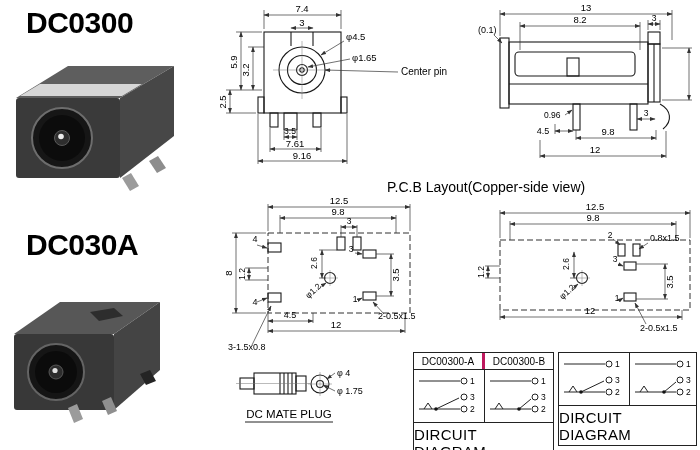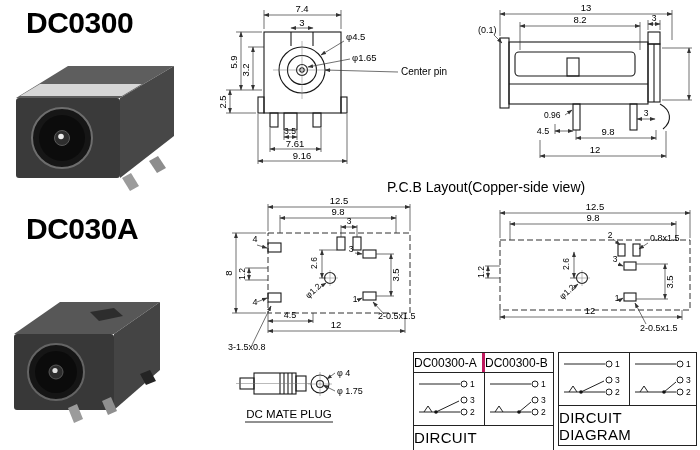--- a/index.html
+++ b/index.html
@@ -15,21 +15,21 @@
   .outl rect,.outl circle,.outl line,.outl path,.outl polyline{fill:none;stroke:#1a1a1a;stroke-width:1.1}
   .dim line{stroke:#333;stroke-width:.7;fill:none}
   .ar2{marker-start:url(#ar);marker-end:url(#ar)}
   .ar1{marker-end:url(#ar)}
   .dash{fill:none;stroke:#1a1a1a;stroke-width:.9;stroke-dasharray:6 3}
   .cl{stroke:#777;stroke-width:.5;fill:none}
   .thin line,.thin polyline{stroke:#222;stroke-width:1;fill:none}
   .pin{fill:#fff;stroke:#222;stroke-width:1}
   .ctable{position:absolute;border:1.2px solid #222;background:#fff}
   .ct-row{display:flex;border-bottom:1px solid #222}
-  .ct-cell{flex:1;font-size:12px;padding:2.5px 0;white-space:nowrap}
+  .ct-cell{flex:1;text-align:center;font-size:10px;padding:2.5px 0;white-space:nowrap}
   .ct-cell+.ct-cell{border-left:3px solid #be185d}
   .ct-body{display:flex;border-bottom:1px solid #222}
   .ct-bcell{flex:1;height:52px}
   .ct-bcell+.ct-bcell{border-left:1px solid #222}
   .ct-bcell svg{display:block;margin:0 auto}
   .ct-foot{text-align:left;font-size:15px;padding:2.5px 0;letter-spacing:.3px}
 </style>
 </head>
 <body>
 
@@ -37,21 +37,21 @@
 
   <svg width="0" height="0" style="position:absolute">
     <defs>
       <marker id="ar" viewBox="0 0 10 8" refX="9" refY="4" markerWidth="8" markerHeight="6.5" orient="auto-start-reverse">
         <path d="M0,0.5 L10,4 L0,7.5 z" fill="#333"></path>
       </marker>
     </defs>
   </svg>
 
   <div class="title" style="left:26px;top:6px">DC0300</div>
-  <div class="title" style="left:26px;top:212px">DC030A</div>
+  <div class="title" style="left:26px;top:228px">DC030A</div>
 
   <svg class="abs" style="left:2px;top:58px" width="200" height="140" viewBox="0 0 200 140">
     <g>
       <polygon points="14,40 118,40 172,8 66,8" fill="#5e5e5e"></polygon>
       <polygon points="18,38 120,38 140,26 38,26" fill="#d6d6d6"></polygon>
       <polygon points="118,40 172,8 172,78 118,120" fill="#474747"></polygon>
       <rect x="14" y="40" width="104" height="80" rx="3" fill="#3a3a3a"></rect>
       <circle cx="60" cy="80" r="30" fill="#161616"></circle>
       <circle cx="60" cy="80" r="30" fill="none" stroke="#6d6d6d" stroke-width="2"></circle>
       <circle cx="60" cy="80" r="23" fill="#0c0c0c"></circle>

